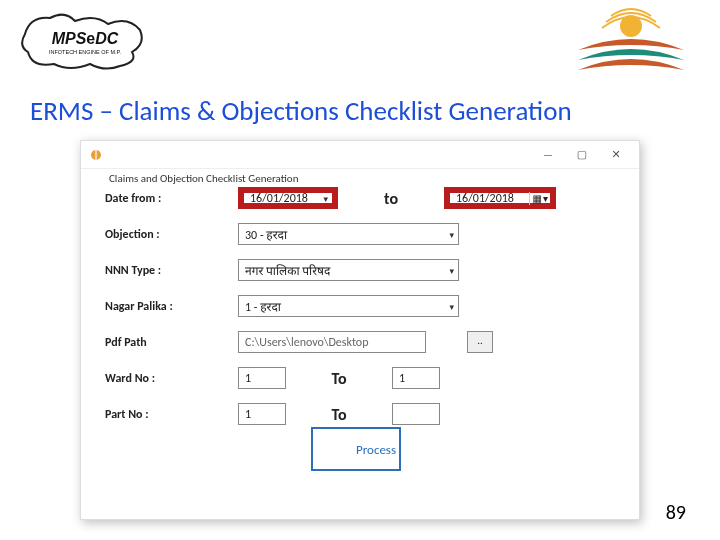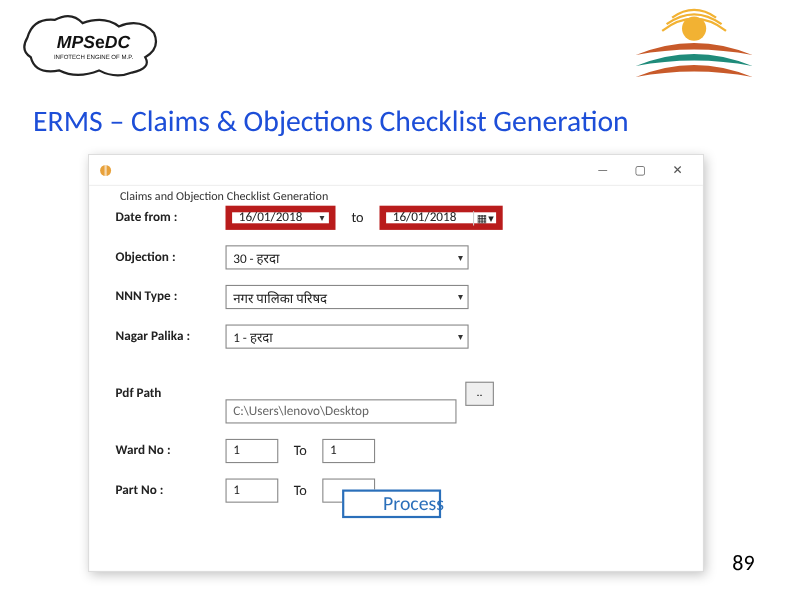--- a/index.html
+++ b/index.html
@@ -71,29 +71,30 @@
   .form {
     position: relative;
     padding: 18px 24px 0 24px;
     font-size: 12px;
     color: #222;
   }
   .row {
     display: flex;
     align-items: center;
     margin-bottom: 14px;
+    gap: 33px;
   }
   .row .lbl {
     width: 100px;
     text-align: left;
     font-size: 12px;
     font-weight: 600;
     color: #222;
   }
-  .row .lbl2 { width: 40px; text-align: center; font-size: 13px; font-weight: 400; }
+  .row .lbl2 { width: 40px; text-align: center; font-size: 16px; font-weight: 700; }
   .date-field {
     display: inline-flex;
     align-items: center;
     border: 6px solid #b91c1c;
     height: 22px;
     padding: 0 2px 0 6px;
     background: #fff;
     font-size: 12px;
     width: 100px;
     justify-content: space-between;
@@ -112,25 +113,24 @@
   }
   .sel .dd { font-size: 9px; color: #333; padding-left: 6px; }
   .sel.w-wide { width: 221px; }
   .txt {
     border: 1px solid #888;
     height: 22px;
     padding: 0 6px;
     background: #fff;
     font-size: 12px;
     color: #666;
-    width: 210px;
+    width: 188px;
     line-height: 20px;
     overflow: hidden;
     white-space: nowrap;
-    margin-top: 32px;
   }
   .browse-btn {
     width: 26px; height: 22px;
     margin-left: 8px;
     border: 1px solid #888;
     background: #efefef;
     font-size: 11px;
     line-height: 18px;
     text-align: center;
   }
@@ -141,25 +141,25 @@
     padding: 0 6px;
     background: #fff;
     font-size: 12px;
     line-height: 20px;
   }
   .process-btn {
     position: absolute;
     left: 230px;
     bottom: 48px;
     width: 90px;
-    height: 26px;
+    height: 44px;
     border: 2px solid #2a6fba;
     background: #fff;
     color: #2a6fba;
-    font-size: 18px;
+    font-size: 13px;
     display: flex;
     align-items: center;
     justify-content: center;
     padding-left: 40px;
   }
   .page-num {
     position: absolute;
     bottom: 16px;
     right: 34px;
     font-size: 20px;

